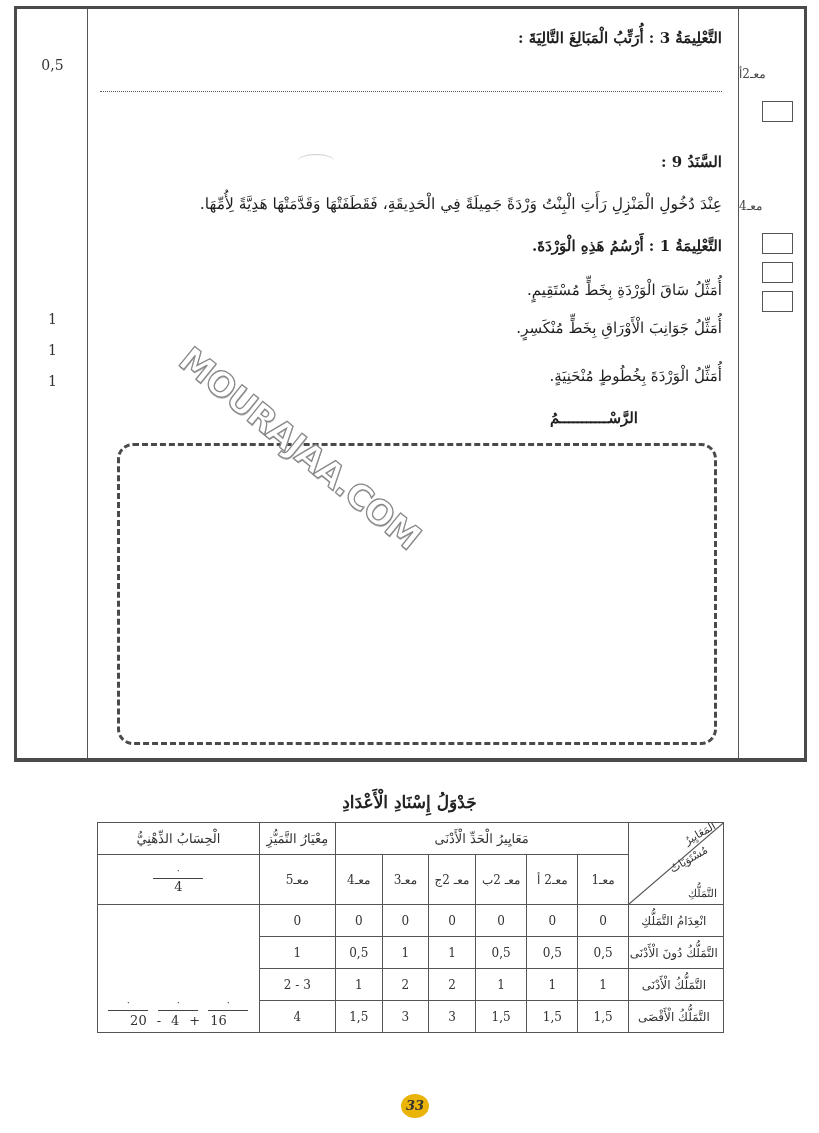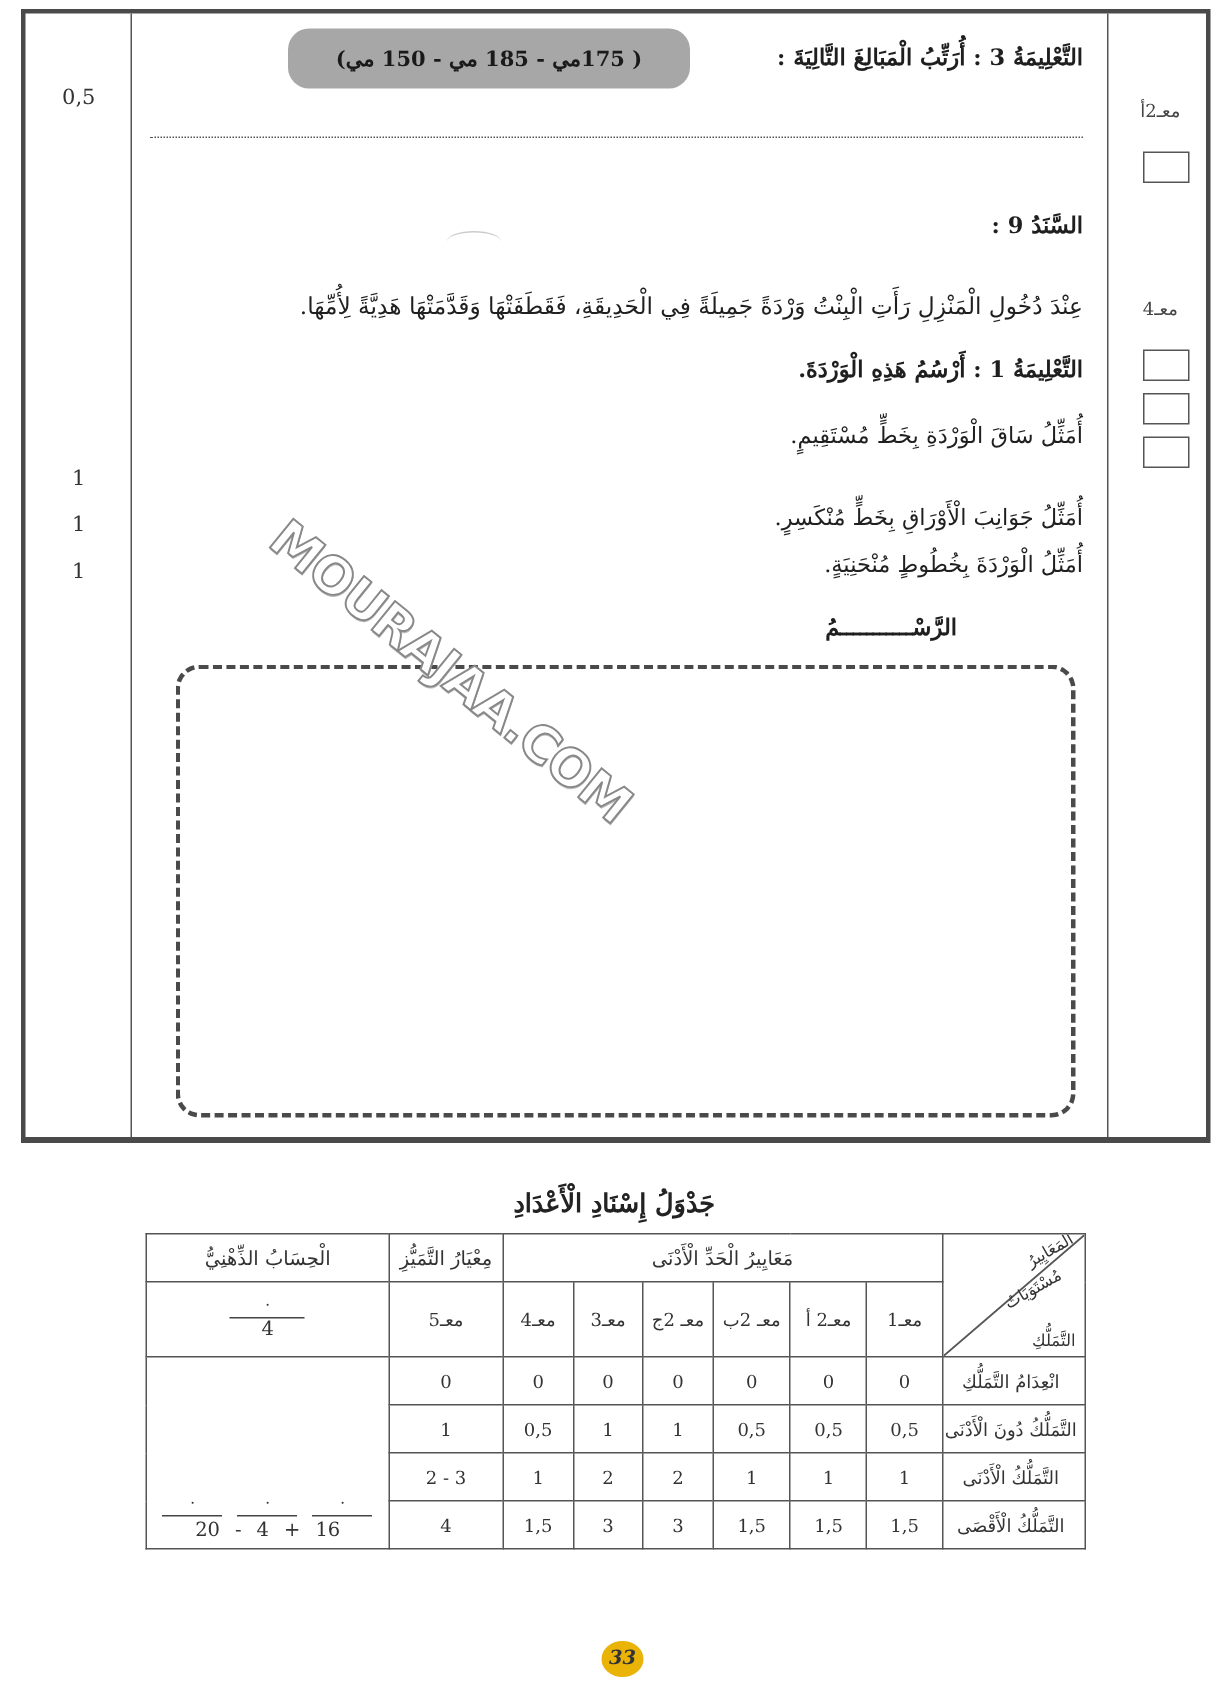--- a/index.html
+++ b/index.html
@@ -10,21 +10,21 @@
   .frame { position: absolute; left: 14px; top: 6px; width: 793px; height: 756px;
     border: 3px solid #4a4a4a; border-bottom-width: 4px; }
   .col-score { position: absolute; left: 0; top: 0; width: 71px; height: 100%;
     border-right: 1.5px solid #555; }
   .col-main { position: absolute; left: 71px; top: 0; width: 650px; height: 100%; }
   .col-crit { position: absolute; left: 721px; top: 0; width: 69px; height: 100%;
     border-left: 1.5px solid #555; }
 
   .score { position: absolute; width: 71px; text-align: center; font-size: 14px; color: #333; }
 
-  .crit-label { position: absolute; width: 69px; text-align: center; font-size: 12px; color: #444; }
+  .crit-label { position: absolute; width: 69px; text-align: left; font-size: 12px; color: #444; }
   .crit-box { position: absolute; left: 23px; width: 31px; height: 21px; border: 1.5px solid #555; background: #fff; }
 
   .rtl { direction: rtl; text-align: right; }
   .line { position: absolute; right: 16px; font-size: 15px; white-space: nowrap; color: #1f1f1f; }
   .bold { font-weight: bold; }
 
   .pill { position: absolute; left: 104px; top: 10px; width: 268px; height: 40px;
     background: #a7a7a7; border-radius: 14px; display: flex; align-items: center; justify-content: center;
     font-size: 14px; font-weight: bold; color: #1a1a1a; direction: rtl; }
 
@@ -75,29 +75,28 @@
 
   <div class="col-score">
     <div class="score" style="top:48px">0,5</div>
     <div class="score" style="top:302px">1</div>
     <div class="score" style="top:333px">1</div>
     <div class="score" style="top:364px">1</div>
   </div>
 
   <div class="col-main">
     <div class="line rtl bold" style="top:20px">التَّعْلِيمَةُ 3 : أُرَتِّبُ الْمَبَالِغَ التَّالِيَةَ :</div>
-    <div class="pill">( 175مي - 185 مي - 150 مي)</div>
     <div class="dots"></div>
 
     <div class="arc"></div>
-    <div class="line rtl bold" style="top:132px">السَّنَدُ 9 :</div>
+    <div class="line rtl bold" style="top:144px">السَّنَدُ 9 :</div>
     <div class="line rtl" style="top:186px; font-size:15.5px">عِنْدَ دُخُولِ الْمَنْزِلِ رَأَتِ الْبِنْتُ وَرْدَةً جَمِيلَةً فِي الْحَدِيقَةِ، فَقَطَفَتْهَا وَقَدَّمَتْهَا هَدِيَّةً لِأُمِّهَا.</div>
     <div class="line rtl bold" style="top:228px">التَّعْلِيمَةُ 1 : أَرْسُمُ هَذِهِ الْوَرْدَةَ.</div>
     <div class="line rtl" style="top:272px">أُمَثِّلُ سَاقَ الْوَرْدَةِ بِخَطٍّ مُسْتَقِيمٍ.</div>
-    <div class="line rtl" style="top:327px">أُمَثِّلُ جَوَانِبَ الْأَوْرَاقِ بِخَطٍّ مُنْكَسِرٍ.</div>
+    <div class="line rtl" style="top:310px">أُمَثِّلُ جَوَانِبَ الْأَوْرَاقِ بِخَطٍّ مُنْكَسِرٍ.</div>
     <div class="line rtl" style="top:358px">أُمَثِّلُ الْوَرْدَةَ بِخُطُوطٍ مُنْحَنِيَةٍ.</div>
     <div class="line rtl bold" style="top:400px; right:100px">الرَّسْـــــــــــمُ</div>
 
     <div class="draw-box"></div>
   </div>
 
   <div class="col-crit">
     <div class="crit-label" style="top:58px">معـ2أ</div>
     <div class="crit-box" style="top:92px"></div>
     <div class="crit-label" style="top:190px">معـ4</div>

